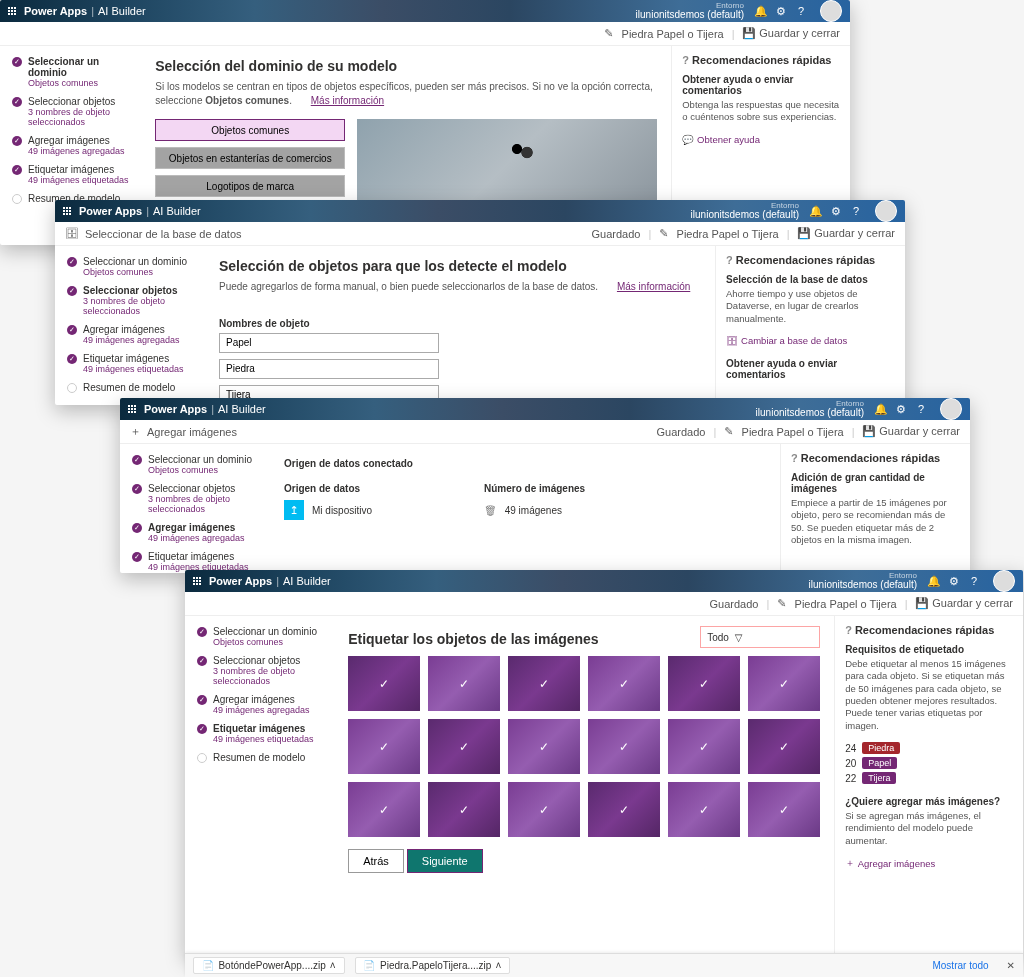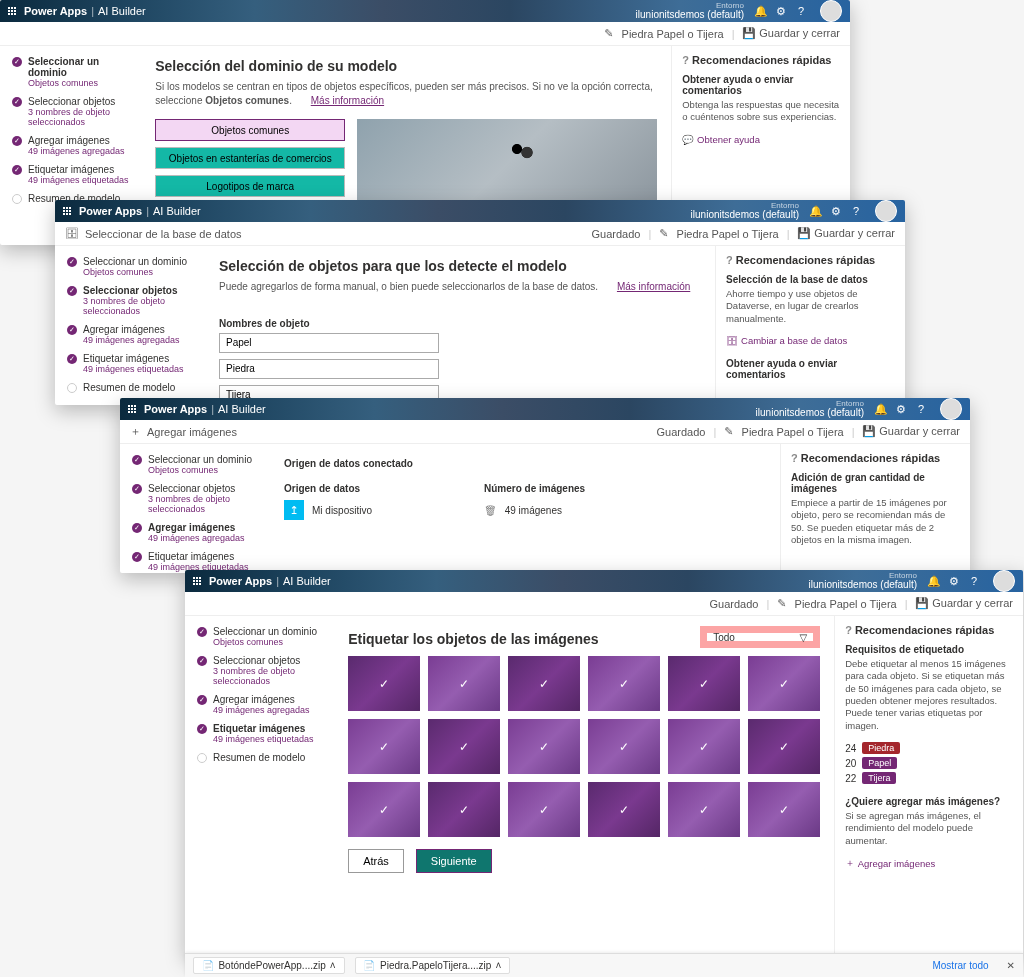--- a/index.html
+++ b/index.html
@@ -68,21 +68,21 @@
 
   .main { flex:1; padding:12px 14px; position:relative; }
   .main h2{font-size:14px;font-weight:700;margin-bottom:6px;}
   .main .desc{font-size:10px;color:#555;line-height:1.35;}
   .main .desc .em{font-weight:600;}
   .main .desc a{color:#742774;text-decoration:underline;padding-left:16px;}
 
   .domain-row{display:flex;gap:12px;margin-top:12px;}
   .domain-btns{display:flex;flex-direction:column;gap:6px;width:190px;}
   .domain-btns button{
-    height:22px;font-size:10px;border:1px solid #bbb;background:#14b8a6;cursor:pointer;
+    height:22px;font-size:10px;border:1px solid #bbb;background:#a3a3a3;cursor:pointer;
   }
   .domain-btns button.sel{background:#f3d7f3;border-color:#742774;}
   .domain-img{
     width:300px;height:90px;
     background:linear-gradient(135deg,#8fa2ad 0%, #b5bec4 50%, #8c969e 100%);
     position:relative;
   }
   .domain-img::after{
     content:"";position:absolute;left:40%;top:10%;width:100px;height:70px;
     background:radial-gradient(circle at 40% 30%, #000 0 6%, transparent 7%),
@@ -109,30 +109,30 @@
   .tbl .hdr{display:flex;font-weight:600;margin-bottom:6px;}
   .tbl .hdr div:first-child{width:200px;}
   .tbl .row{display:flex;align-items:center;}
   .tbl .row .col1{width:200px;display:flex;align-items:center;gap:8px;}
   .device-icon{width:20px;height:20px;background:#00bcf2;color:#fff;display:flex;align-items:center;justify-content:center;font-size:11px;}
   .trash{color:#777;margin-right:8px;}
 
   
   .filter-pill{
     margin-left:auto;margin-bottom:8px;margin-top:-2px;
-    width:120px;height:22px;border:7px solid #fca5a5;display:flex;align-items:center;justify-content:space-between;padding:0 6px;gap:6px;font-size:10px;
+    width:120px;height:22px;border:1px solid #fca5a5;display:flex;align-items:center;justify-content:flex-start;padding:0 6px;gap:6px;font-size:10px;
   }
   .grid{display:grid;grid-template-columns:repeat(6,72px);grid-auto-rows:55px;gap:8px;}
   .thumb{
     background:linear-gradient(135deg,#5a2a6e 0%, #7a398f 50%, #542665 100%);
     display:flex;align-items:center;justify-content:center;color:#fff;font-size:12px;
     position:relative;
   }
   .thumb.light{background:linear-gradient(135deg,#7a3d93,#955db0,#6a3985);}
-  .navbtns{margin-top:12px;display:flex;gap:12px;}
+  .navbtns{margin-top:12px;display:flex;gap:3px;}
   .navbtns button{height:24px;padding:0 14px;font-size:11px;border:1px solid #999;background:#fff;cursor:pointer;}
   .navbtns button.primary{background:#0f766e;color:#fff;border-color:#742774;}
 
   .tagrow{display:flex;align-items:center;gap:6px;margin:3px 0;font-size:10px;}
   .tag{padding:1px 6px;color:#fff;font-size:9px;border-radius:2px;}
   .tag.piedra{background:#a4262c;}
   .tag.papel{background:#742774;}
   .tag.tijera{background:#742774;}
 
   

